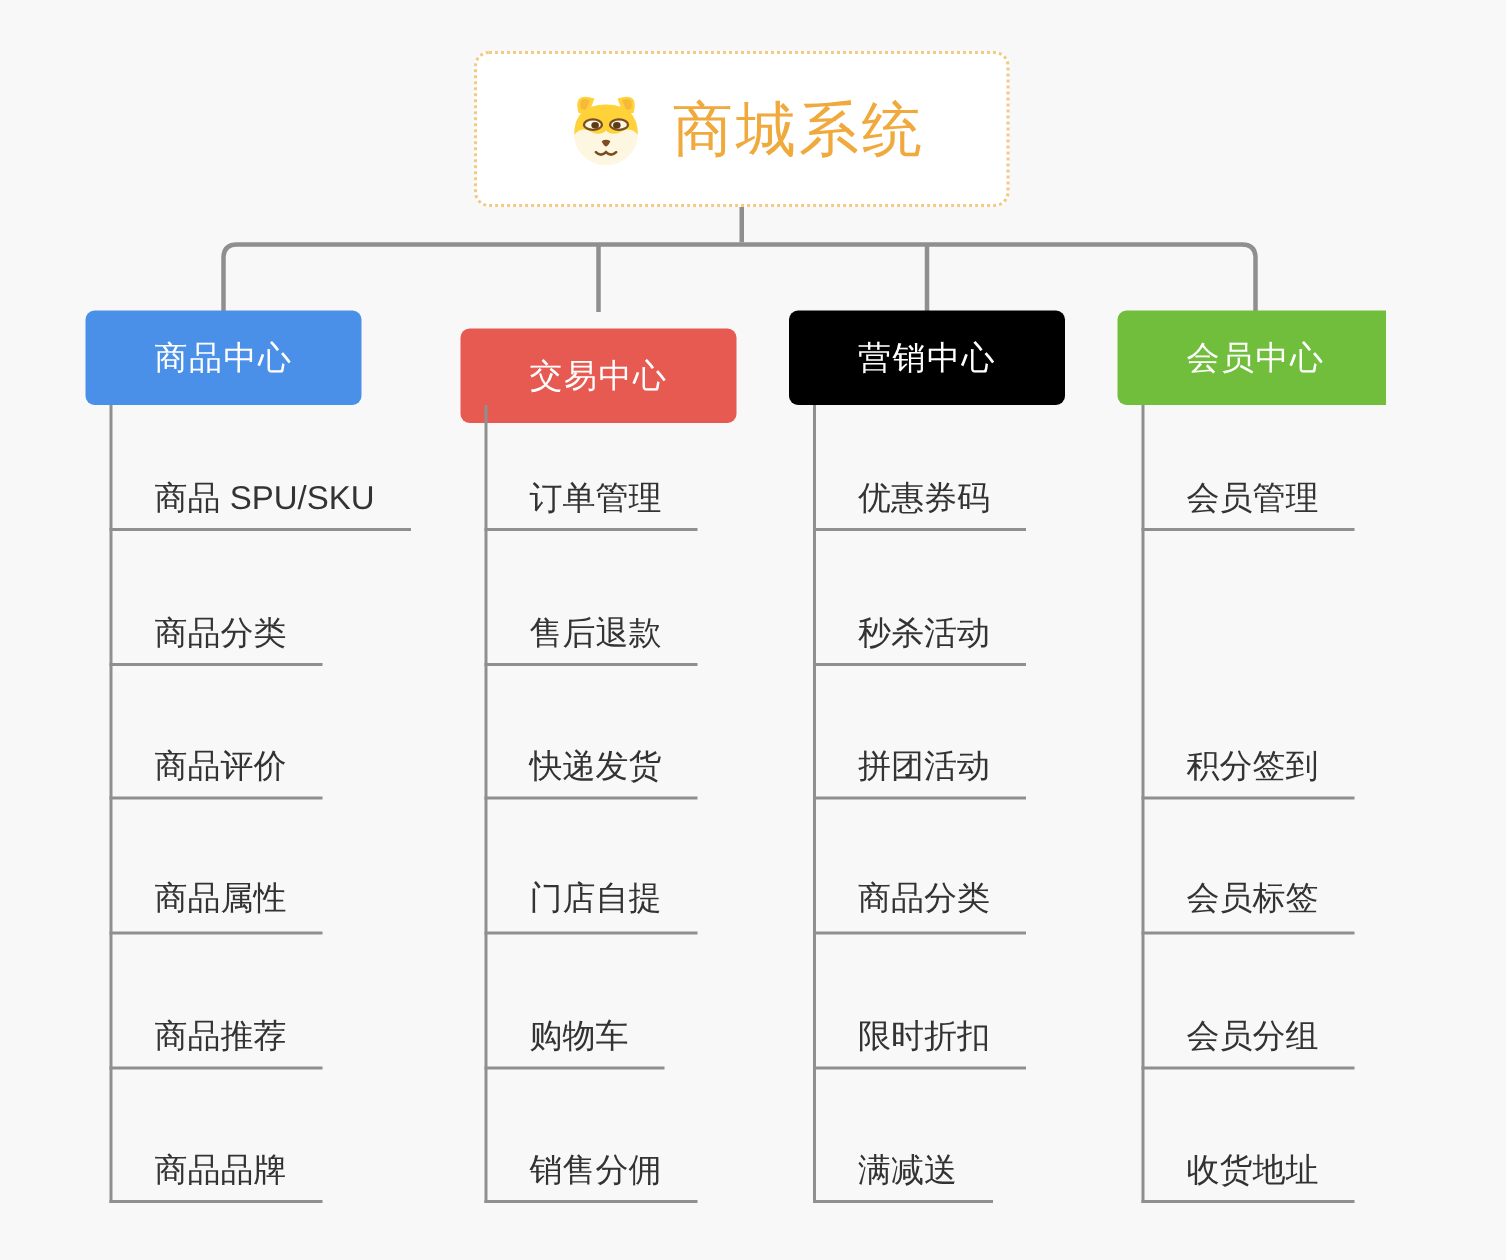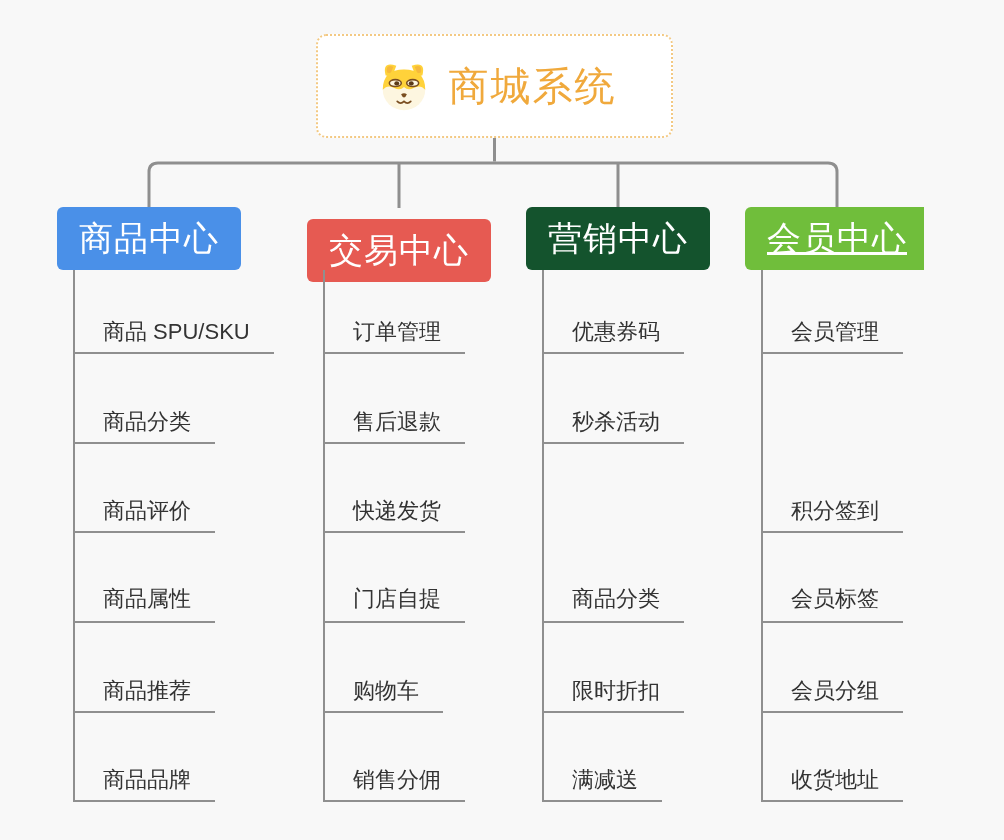--- a/index.html
+++ b/index.html
@@ -55,21 +55,21 @@
   .branch.b3{left:745px;}
   .branch-header{
     position:absolute;
     left:0; top:0;
     width:184px; height:63px;
     border-radius:6px;
     display:flex;
     align-items:center;
     justify-content:center;
     color:#ffffff;
-    font-size:34px;
+    font-size:22px;
     letter-spacing:1px;
     white-space:nowrap;
   }
   .trunk{
     position:absolute;
     left:16px; top:63px;
     width:2px; height:532px;
     background:#8F8F8F;
   }
   .node{
@@ -139,31 +139,32 @@
     <div class="trunk"></div>
     <div class="node r0">订单管理</div>
     <div class="node r1">售后退款</div>
     <div class="node r2">快递发货</div>
     <div class="node r3">门店自提</div>
     <div class="node r4">购物车</div>
     <div class="node r5">销售分佣</div>
   </div>
 
   <div class="branch b2">
-    <div class="branch-header" style="background: #14532d;">营销中心</div>
+    <div class="branch-header" style="background: #000000;">营销中心</div>
     <div class="trunk"></div>
     <div class="node r0">优惠券码</div>
     <div class="node r1">秒杀活动</div>
+    <div class="node r2">拼团活动</div>
     <div class="node r3">商品分类</div>
     <div class="node r4">限时折扣</div>
     <div class="node r5">满减送</div>
   </div>
 
   <div class="branch b3">
-    <div class="branch-header" style="background: rgb(112, 190, 59); text-decoration: underline;">会员中心</div>
+    <div class="branch-header" style="background: rgb(112, 190, 59);">会员中心</div>
     <div class="trunk"></div>
     <div class="node r0">会员管理</div>
     <div class="node r2">积分签到</div>
     <div class="node r3">会员标签</div>
     <div class="node r4">会员分组</div>
     <div class="node r5">收货地址</div>
   </div>
 
 </div>
 

